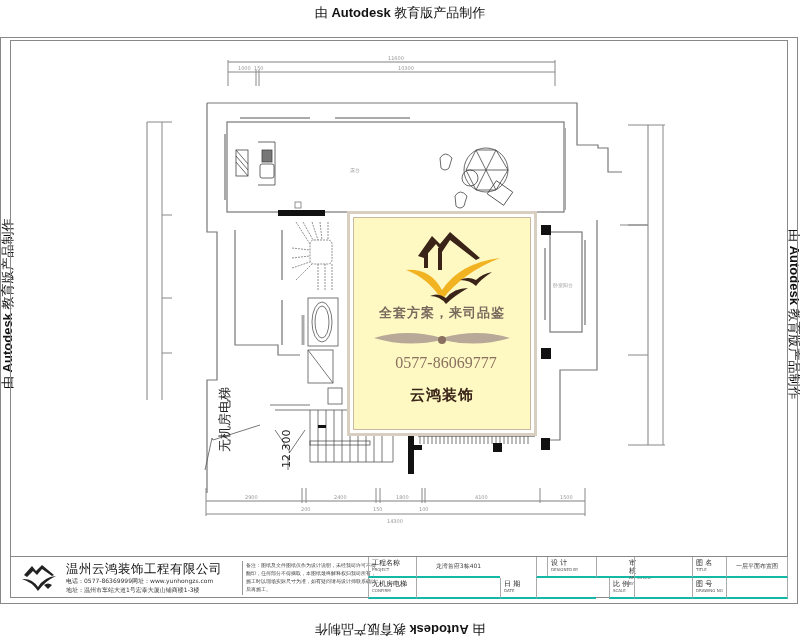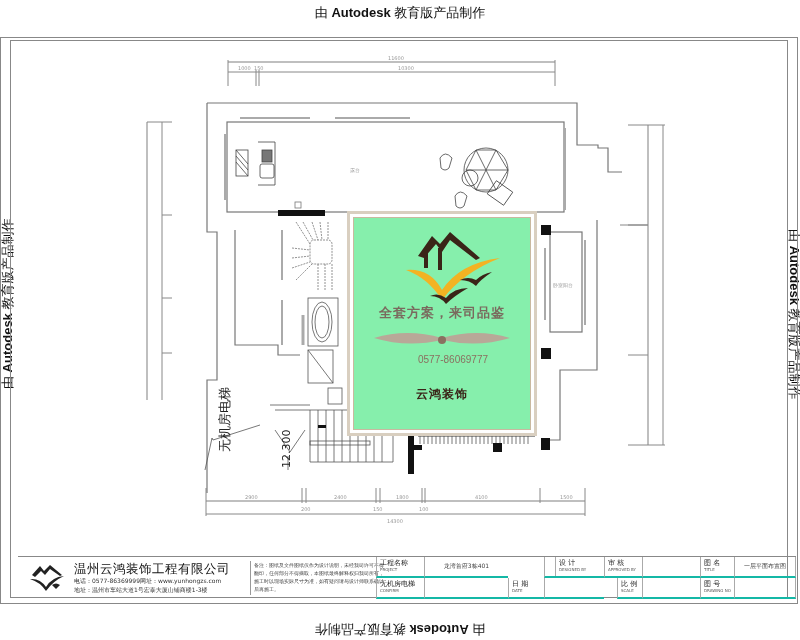--- a/index.html
+++ b/index.html
@@ -7,27 +7,27 @@
   .wm{position:absolute;font-size:13px;color:#111;white-space:nowrap;font-family:"Liberation Sans",sans-serif;}
   .wm b{font-weight:bold;}
   .wm-top{left:0;width:800px;top:4px;text-align:center;}
   .wm-bottom{left:0;width:800px;top:620px;text-align:center;transform:rotate(180deg);}
   .wm-left{left:-72px;top:300px;transform:rotate(-90deg);width:160px;text-align:center;}
   .wm-right{left:714px;top:300px;transform:rotate(90deg);width:160px;text-align:center;}
   .frame-outer{position:absolute;left:0;top:37px;width:798px;height:567px;border:1px solid #888;box-sizing:border-box;}
   .frame-inner{position:absolute;left:10px;top:40px;width:778px;height:558px;border:1.5px solid #888;box-sizing:border-box;}
   svg.plan{position:absolute;left:0;top:0;}
   .dim{font-size:5px;fill:#999;font-family:"DejaVu Sans",sans-serif;}
-  .ad{position:absolute;left:347px;top:211px;width:190px;height:225px;background:#86efac;border:3px solid #d9cfc0;box-sizing:border-box;box-shadow:inset 0 0 0 3px #fff, inset 0 0 0 4px #c9b9a0;}
+  .ad{position:absolute;left:347px;top:211px;width:190px;height:225px;background:#fef9c3;border:3px solid #d9cfc0;box-sizing:border-box;box-shadow:inset 0 0 0 3px #fff, inset 0 0 0 4px #c9b9a0;}
   .ad-slogan{position:absolute;left:0;top:90px;width:100%;text-align:center;font-size:13px;color:#7a6a5e;font-weight:bold;letter-spacing:1px;}
-  .ad-phone{position:absolute;left:11px;top:140px;width:100%;text-align:center;font-size:10px;color:#8a7060;font-family:Liberation Sans, sans-serif;}
-  .ad-brand{position:absolute;left:0;top:172px;width:100%;text-align:center;font-size:12px;color:#3a2418;font-weight:bold;letter-spacing:1px;}
+  .ad-phone{position:absolute;left:4px;top:140px;width:100%;text-align:center;font-size:16px;color:#8a7060;font-family:Liberation Serif, serif;}
+  .ad-brand{position:absolute;left:0;top:172px;width:100%;text-align:center;font-size:15px;color:#3a2418;font-weight:bold;letter-spacing:1px;}
   .elev-label{position:absolute;left:216px;top:452px;font-size:13px;color:#222;transform:rotate(-90deg);transform-origin:left top;white-space:nowrap;font-family:"DejaVu Serif",serif;}
   .level-label{position:absolute;left:280px;top:468px;font-size:11px;color:#222;transform:rotate(-90deg);transform-origin:left top;white-space:nowrap;font-family:"DejaVu Sans",sans-serif;}
-  .tb{position:absolute;left:18px;top:556px;width:778px;height:42px;border-top:1.5px solid #888;box-sizing:border-box;}
+  .tb{position:absolute;left:10px;top:556px;width:778px;height:42px;border-top:1.5px solid #888;box-sizing:border-box;}
   .tb-logo{position:absolute;left:8px;top:6px;width:42px;height:30px;}
   .co-name{position:absolute;left:56px;top:4px;font-size:12.5px;color:#111;letter-spacing:0.5px;}
   .co-tel{position:absolute;left:56px;top:20px;font-size:6px;color:#333;white-space:nowrap;}
   .co-addr{position:absolute;left:56px;top:29px;font-size:6px;color:#333;white-space:nowrap;}
   .tb-note{position:absolute;left:232px;top:4px;width:130px;font-size:5px;line-height:8px;color:#444;border-left:1px solid #999;padding-left:3px;height:34px;}
   .tb-grid{position:absolute;left:358px;top:0;width:420px;height:42px;}
   .cell{position:absolute;border-left:1px solid #aaa;border-bottom:2px solid #14b8a6;box-sizing:border-box;height:21px;}
   .cell .zh{font-size:7px;color:#222;display:block;padding:2px 0 0 3px;line-height:8px;}
   .cell .en{font-size:4px;color:#555;display:block;padding-left:3px;line-height:6px;}
   .cell .val{font-size:6px;color:#444;display:block;text-align:center;padding-top:5px;}
@@ -280,21 +280,21 @@
     <div class="cell" style="left:48px;top:0;width:84px;">
         <span class="val">龙湾首府3栋401</span>
       </div>
     <div class="cell" style="left:132px;top:0;width:36px;margin-left:47px;">
         <span class="zh">设 计</span>
         <span class="en">DESIGNED BY</span>
       </div>
     <div class="cell" style="left:168px;top:0;width:60px;">
         <span class="val"></span>
       </div>
-    <div class="cell" style="left:228px;top:0;width:38px;">
+    <div class="cell" style="left:228px;top:0;width:38px;padding-left:29px;">
         <span class="zh">审 核</span>
         <span class="en">APPROVED BY</span>
       </div>
     <div class="cell" style="left:266px;top:0;width:58px;">
         <span class="val"></span>
       </div>
     <div class="cell" style="left:324px;top:0;width:34px;">
         <span class="zh">图 名</span>
         <span class="en">TITLE</span>
       </div>

